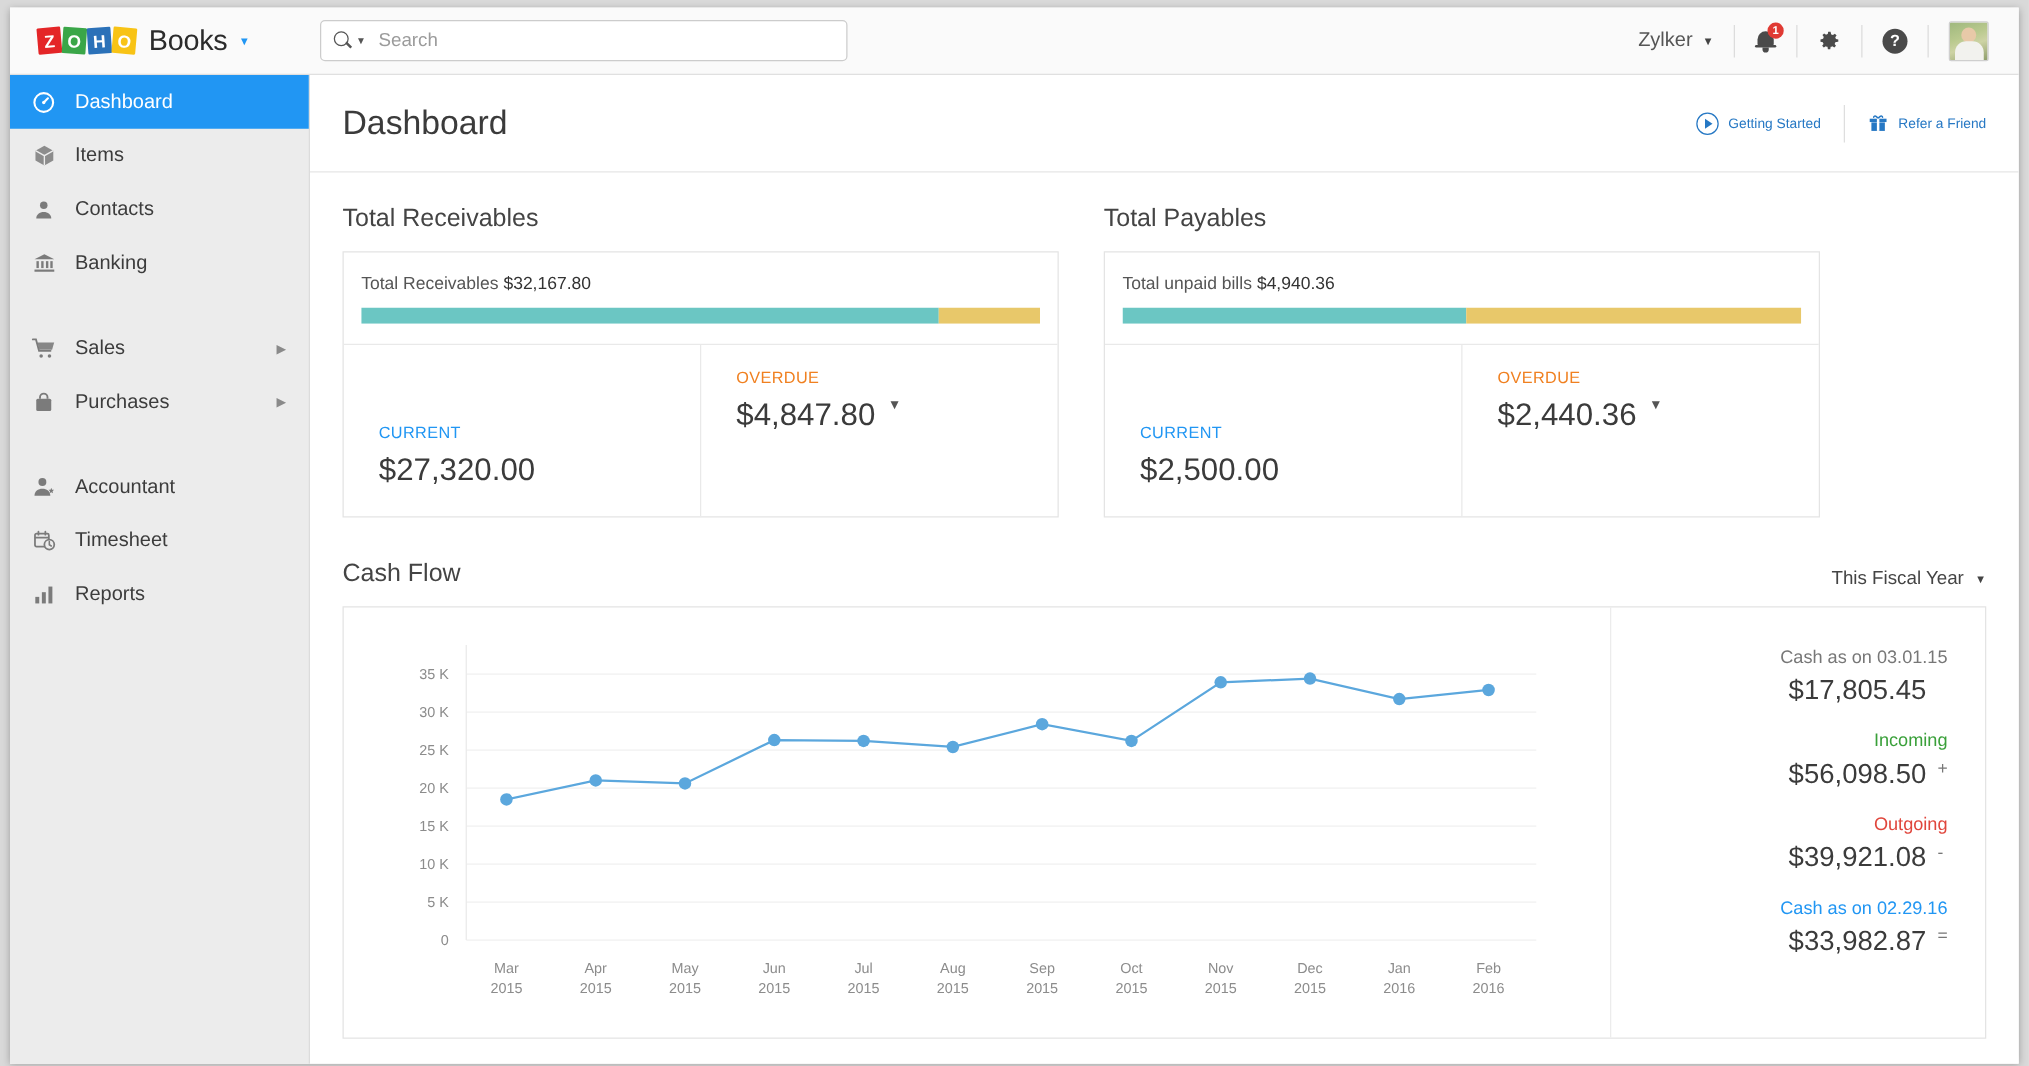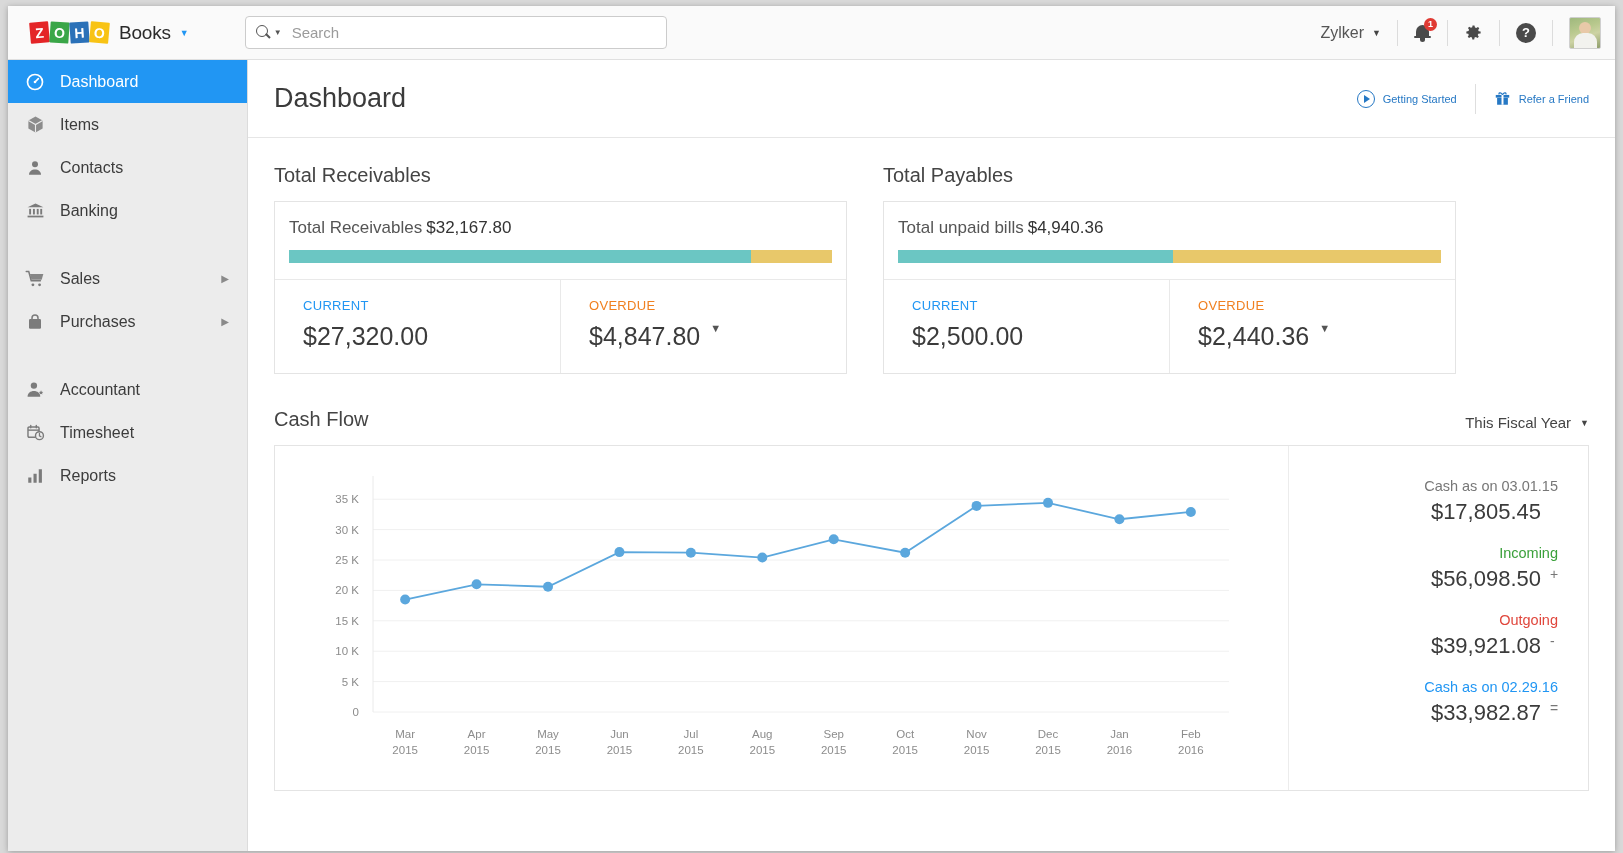--- a/index.html
+++ b/index.html
@@ -34,21 +34,21 @@
     color: #fff; font-weight: bold; font-size: 14px;
     font-family: "Liberation Sans", sans-serif;
     margin-right: 1px;
     border-radius: 1px;
   }
   .ztile.t0 { background: #e42527; transform: rotate(-5deg); }
   .ztile.t1 { background: #3aa648; transform: rotate(4deg); }
   .ztile.t2 { background: #2b71b8; transform: rotate(-4deg); }
   .ztile.t3 { background: #f8c315; transform: rotate(5deg); }
   .brand-name {
-    font-size: 19px; color: #2b2b2b; margin-left: 9px; letter-spacing: -0.2px;
+    font-size: 23px; color: #2b2b2b; margin-left: 9px; letter-spacing: -0.2px;
   }
   .brand-caret {
     margin-left: 9px; color: #2196f3; font-size: 9px;
   }
 
   .searchwrap {
     margin-left: 56px;
     width: 422px; height: 33px;
     background: #fff;
     border: 1px solid #ccc;
@@ -68,21 +68,21 @@
   .search-caret { margin-left: 3px; color: #555; font-size: 8px; }
   .search-input {
     border: 0; outline: 0; margin-left: 10px; flex: 1;
     font-size: 15px; color: #333; background: transparent;
     font-family: "Liberation Sans", sans-serif;
   }
   .search-input::placeholder { color: #9b9b9b; }
 
   .topright {
     margin-left: auto; display: flex; align-items: center;
-    height: 100%; padding-right: 14px;
+    height: 100%; padding-right: 24px;
   }
   .org { font-size: 16px; color: #555; display: flex; align-items: center; }
   .org .cr { margin-left: 8px; font-size: 9px; color: #444; }
   .tr-div { width: 1px; height: 26px; background: #dcdcdc; margin: 0 16px; }
   .ticon { position: relative; cursor: pointer; color: #4a4a4a; }
   .bell { width: 17px; height: 19px; position: relative; }
   .bell::before {
     content: ""; position: absolute; left: 2px; top: 2px;
     width: 13px; height: 12px; background: #4a4a4a;
     border-radius: 7px 7px 2px 2px;
@@ -181,35 +181,35 @@
   .cards-row { display: flex; margin-top: 26px; }
   .card-col { width: 573px; }
   .card-col + .card-col { margin-left: 36px; }
   .card-title {
     font-size: 20px; color: #444; font-weight: normal; margin-bottom: 14px;
   }
   .card {
     border: 1px solid #e4e4e4; background: #fff;
   }
   .card-top { padding: 16px 14px 0 14px; }
-  .card-top .lbl { font-size: 17px; color: #555; }
+  .card-top .lbl { font-size: 14px; color: #555; }
   .card-top .lbl b { font-weight: normal; color: #333; margin-left: 4px; }
   .bar {
     height: 13px; margin-top: 12px; margin-bottom: 16px;
     display: flex; overflow: hidden;
   }
   .bar .seg-a { background: #6bc6c3; }
   .bar .seg-b { background: #e8c86a; }
   .card-bottom { display: flex; border-top: 1px solid #e9e9e9; }
   .metric { flex: 1; padding: 18px 0 22px 28px; }
   .metric + .metric { border-left: 1px solid #e9e9e9; }
   .metric .mlbl {
     font-size: 13px; letter-spacing: 0.3px; margin-bottom: 9px;
   }
-  .mlbl.current { color: #2196f3; }
+  .mlbl.current { color: #2196f3; margin-top: 44px; }
   .mlbl.overdue { color: #f08020; }
   .metric .mval {
     font-size: 25px; color: #3b3b3b; display: flex; align-items: flex-start;
   }
   .mval .dd { font-size: 11px; color: #555; margin-left: 10px; }
 
   
   .cf-head {
     display: flex; align-items: flex-end; margin-top: 34px; margin-bottom: 14px;
   }

